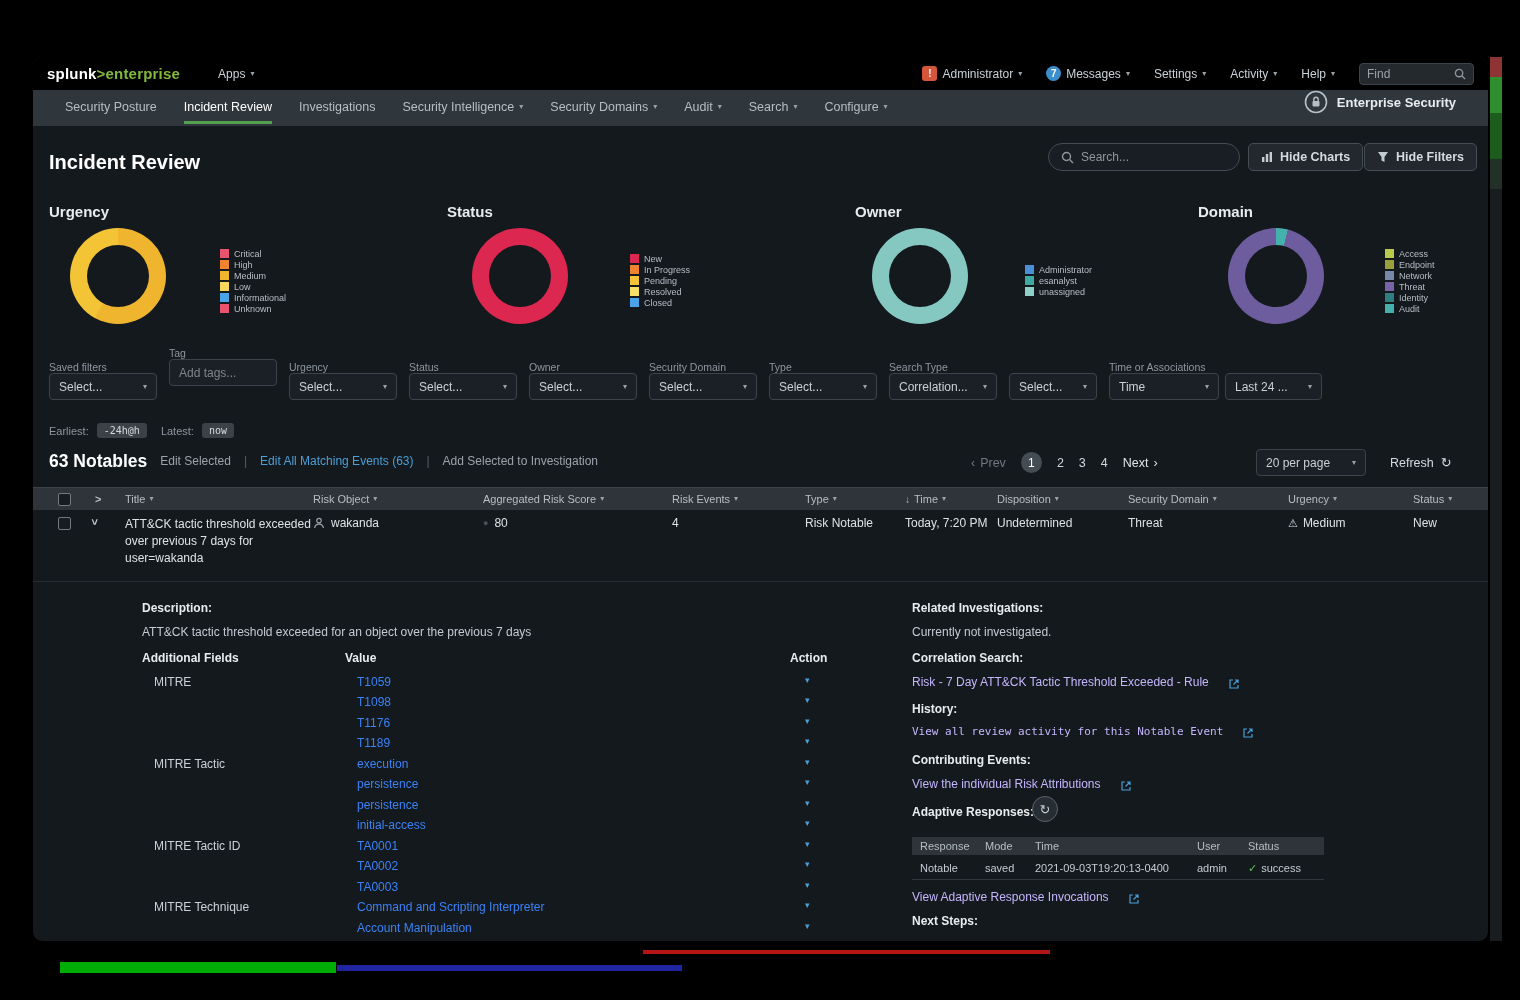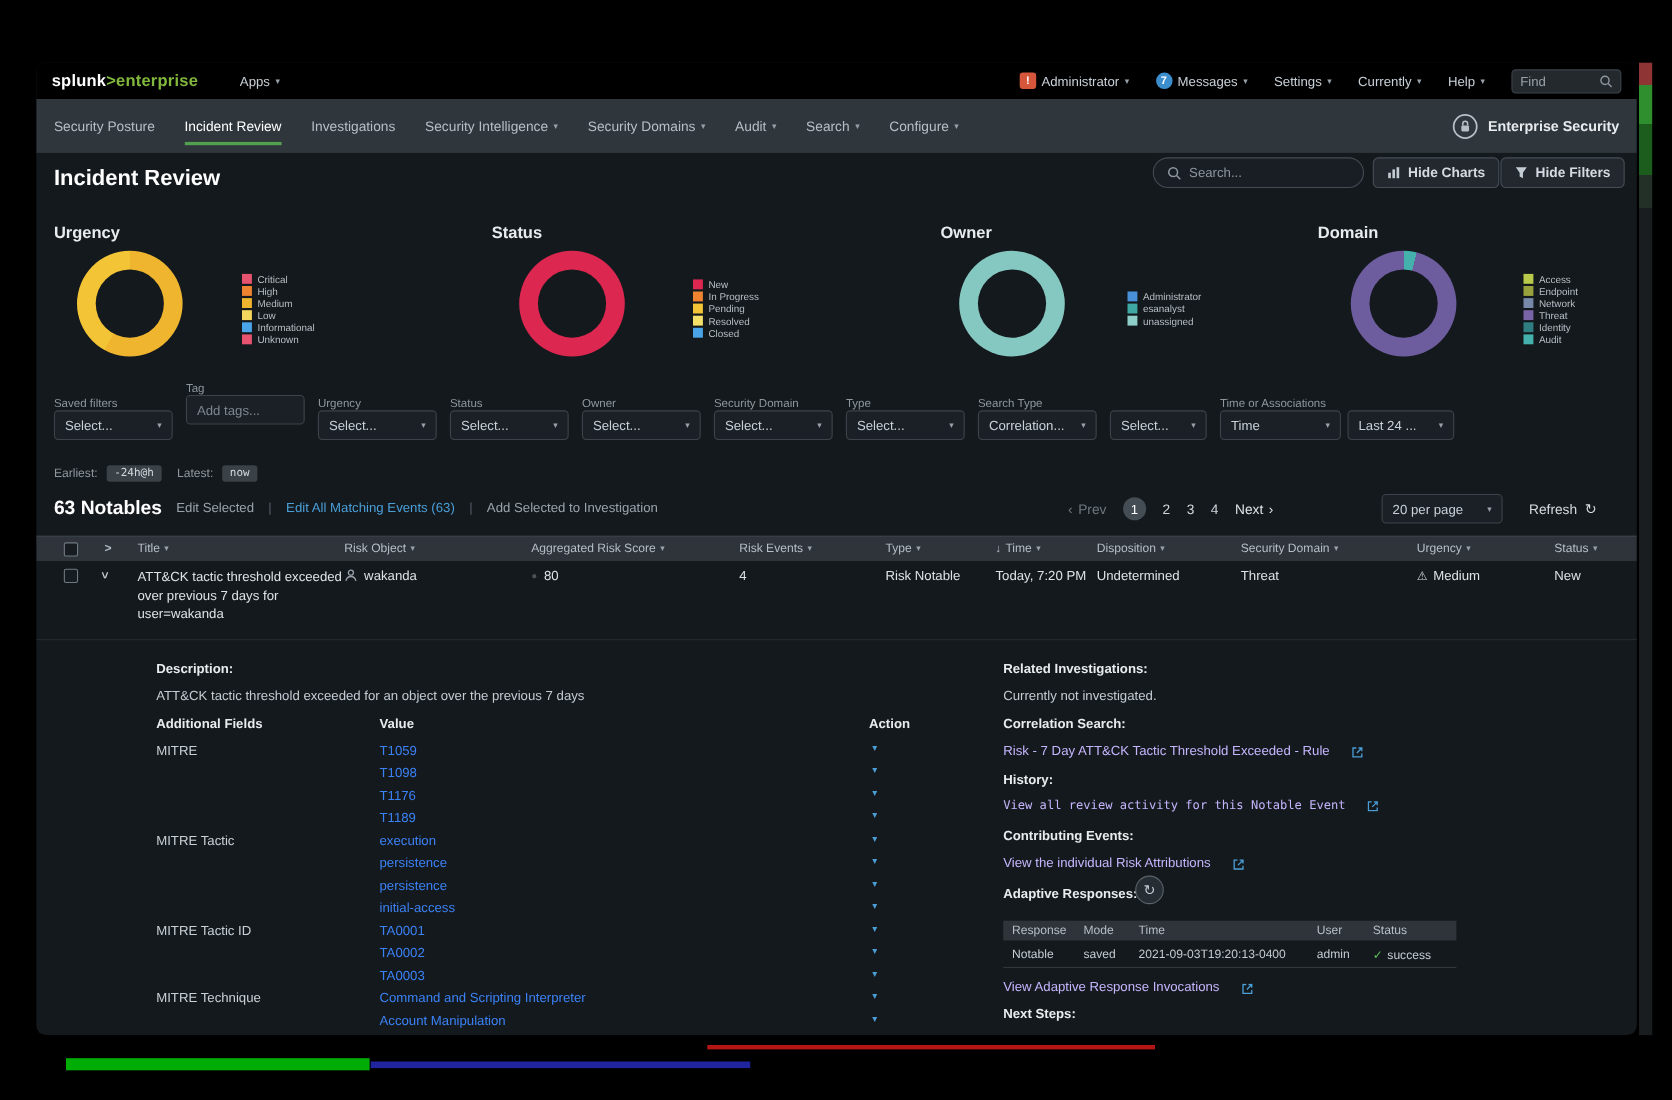--- a/index.html
+++ b/index.html
@@ -10,25 +10,25 @@
 
 .topbar{height:33px;background:#000;display:flex;align-items:center;padding:0 14px;color:#c9d1d8;font-size:12px}
 .logo{font-size:15px;font-weight:bold;letter-spacing:.2px;display:flex;align-items:baseline}
 .logo .lw{color:#fff}.logo .lg{color:#82b83d}
 .tb-item{display:flex;align-items:center;gap:5px;cursor:pointer;white-space:nowrap}
 .apps{margin-left:38px}
 .tb-right{margin-left:auto;display:flex;align-items:center;gap:24px}
 .caret{font-size:8px;color:#98a1a9;line-height:1}
 .badge-red{width:15px;height:15px;background:#d6563c;border-radius:3px;color:#fff;font-weight:bold;font-size:10px;display:inline-flex;align-items:center;justify-content:center}
 .badge-blue{width:15px;height:15px;background:#3c8dcc;border-radius:50%;color:#fff;font-weight:bold;font-size:10px;display:inline-flex;align-items:center;justify-content:center}
-.find-box{display:flex;align-items:center;width:100px;height:22px;background:#24292e;border:1px solid #3c434a;border-radius:4px;padding:0 7px;gap:6px}
+.find-box{display:flex;align-items:center;width:115px;height:22px;background:#24292e;border:1px solid #3c434a;border-radius:4px;padding:0 7px;gap:6px}
 .find-box input{flex:1;min-width:0;background:transparent;border:none;outline:none;color:#cfd6dd;font-size:12px;font-family:inherit}
 .find-box input::placeholder{color:#98a1a9}
 
-.navbar{height:49px;background:#2f363c;display:flex;align-items:center;padding:0 16px;font-size:12.5px;color:#b6bec6}
+.navbar{height:36px;background:#2f363c;display:flex;align-items:flex-start;padding:0 32px;font-size:12.5px;color:#b6bec6}
 .nav-item{height:34px;display:flex;align-items:center;gap:5px;margin-right:27px;cursor:pointer;border-bottom:3px solid transparent;padding-top:3px;white-space:nowrap}
 .nav-item.active{color:#fff;border-bottom-color:#53a051}
 .nav-brand{margin-left:auto;display:flex;align-items:center;gap:9px;color:#e8ecef;font-size:13px;font-weight:bold}
 
 .canvas{position:absolute;left:0;top:67px;right:0;bottom:0}
 .page-title{font-size:20px;font-weight:bold;color:#fff}
 .head-search{display:flex;align-items:center;gap:7px;width:192px;height:28px;border:1px solid #434b53;border-radius:14px;padding:0 12px;background:#181e23}
 .head-search input{flex:1;min-width:0;background:transparent;border:0;outline:0;color:#cfd6dd;font-size:12px;font-family:inherit}
 .head-search input::placeholder{color:#8e979f}
 .btn{display:flex;align-items:center;gap:7px;height:28px;padding:0 12px;background:#22282e;border:1px solid #454d55;border-radius:5px;color:#d4dae0;font-size:12.5px;cursor:pointer;font-weight:bold;white-space:nowrap}
@@ -60,21 +60,21 @@
 
 .thead{position:absolute;left:0;right:0;top:363px;height:23px;background:#2e343a;border-top:1px solid #3a424a}
 .th{position:absolute;top:5px;font-size:11px;color:#b6bec6;display:flex;gap:4px;align-items:center;cursor:pointer;white-space:nowrap}
 .cb{width:13px;height:13px;border:1px solid #707a83;border-radius:2px;background:#171c20;cursor:pointer}
 .trow{position:absolute;left:0;right:0;top:386px;height:72px;border-bottom:1px solid #262c31}
 .cell{position:absolute;font-size:12px;color:#dde2e6;white-space:nowrap}
 .chev{transform:rotate(90deg);display:inline-block;color:#c3cbd3;font-size:11px;font-weight:bold;cursor:pointer}
 
 .lbl{position:absolute;font-size:12px;font-weight:bold;color:#e8ecef;white-space:nowrap}
 .txt{position:absolute;font-size:12px;color:#c3cbd3;white-space:nowrap}
-.frow{position:absolute;left:0;right:0;height:20px}
+.frow{position:absolute;left:12px;right:0;height:20px}
 .fname{position:absolute;left:109px;font-size:12px;color:#c9d1d8;white-space:nowrap}
 .fval{position:absolute;left:312px;font-size:12px;color:#3b82f6;white-space:nowrap}
 .fcaret{position:absolute;left:760px;font-size:9px;color:#4a9fd8;cursor:pointer}
 .linkrow{position:absolute;display:flex;align-items:flex-end;gap:20px;font-size:12px;color:#c4b5fd;cursor:pointer;white-space:nowrap}
 .mono{font-family:"DejaVu Sans Mono",monospace;font-size:11px}
 .refresh-btn{position:absolute;width:26px;height:26px;border-radius:50%;border:1px solid #5b636b;background:#262d33;color:#c3cbd3;display:flex;align-items:center;justify-content:center;font-size:13px;cursor:pointer}
 .atable-head{position:absolute;left:879px;top:713px;width:412px;height:18px;background:#2e343a}
 .ah{position:absolute;top:3px;font-size:11px;color:#b6bec6;white-space:nowrap}
 .arow{position:absolute;left:879px;top:734px;width:412px;height:22px;border-bottom:1px solid #30373d}
 .av{position:absolute;top:4px;font-size:11px;color:#c3cbd3;white-space:nowrap}
@@ -111,21 +111,21 @@
       <div class="tb-item">
         <span class="badge-blue">7</span>
         <span>Messages</span>
           <i class="caret">▾</i>
       </div>
       <div class="tb-item">
           <span>Settings</span>
           <i class="caret">▾</i>
         </div>
       <div class="tb-item">
-          <span>Currently</span>
+          <span>Activity</span>
           <i class="caret">▾</i>
         </div>
       <div class="tb-item">
           <span>Help</span>
           <i class="caret">▾</i>
         </div>
       <div class="find-box">
         <input placeholder="Find" style="">
         <svg width="12" height="12" viewBox="0 0 13 13">
             <circle cx="5.5" cy="5.5" r="4" fill="none" stroke="#8e979f" stroke-width="1.4"></circle>

